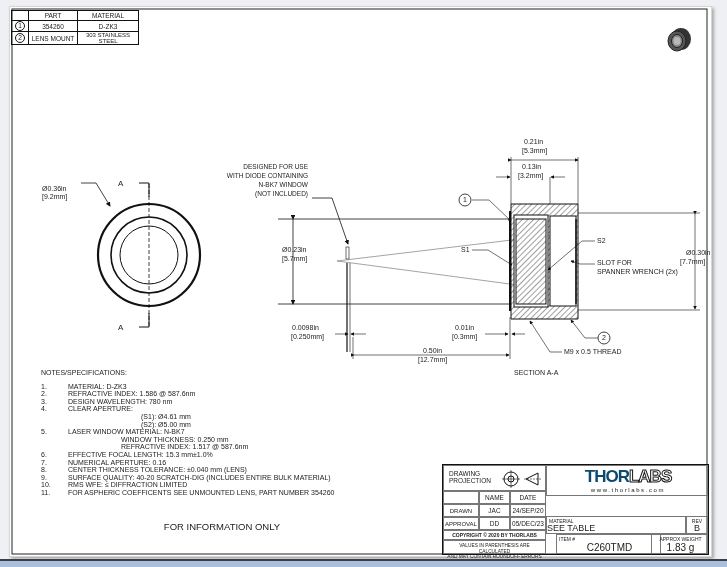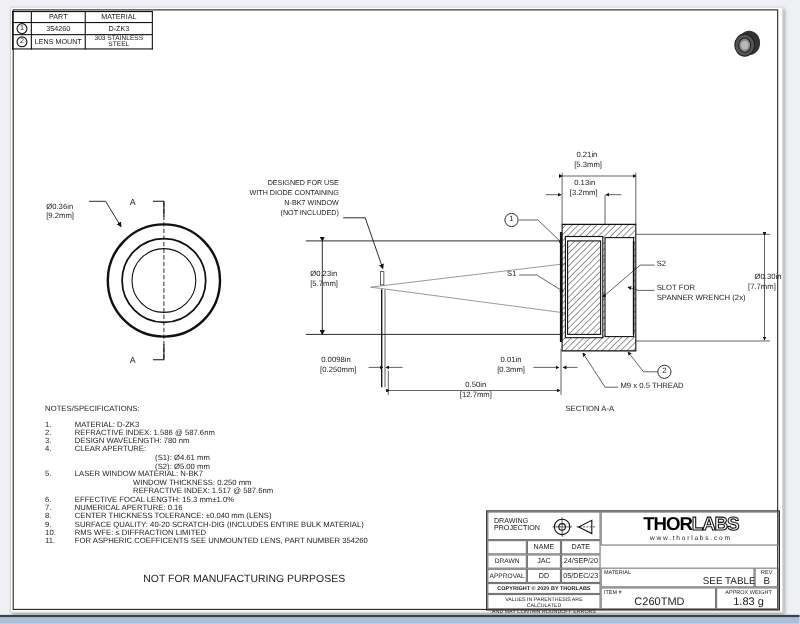--- a/index.html
+++ b/index.html
@@ -218,21 +218,21 @@
           <span class="num">10.</span>
           <span>RMS WFE: ≤ DIFFRACTION LIMITED</span>
         </div>
     <div class="row">
           <span class="num">11.</span>
           <span>FOR ASPHERIC COEFFICENTS SEE UNMOUNTED LENS, PART NUMBER 354260</span>
         </div>
   </div>
 
   <div id="disclaimer" style="left:112px;top:515px;">
-    <div>NOT FOR MANUFACTURING PURPOSES</div>
+    <div>FOR INFORMATION ONLY</div>
   </div>
 
   <div id="titleblock" style="left:432px;top:457px;">
     <div class="cell" style="left:0;top:0;width:103px;height:26px;">
       <div style="position:absolute;left:5px;top:4px;width:40px;line-height:7px;">DRAWING PROJECTION</div>
       <svg style="position:absolute;left:58px;top:3px;" width="42" height="20">
         <circle cx="9" cy="10" r="7" fill="none" stroke="#111"></circle>
         <circle cx="9" cy="10" r="3" fill="none" stroke="#111"></circle>
         <line x1="0" y1="10" x2="18" y2="10" stroke="#111" stroke-width="0.6"></line>
         <line x1="9" y1="1" x2="9" y2="19" stroke="#111" stroke-width="0.6"></line>
@@ -249,33 +249,33 @@
     <div class="cell center" style="left:0;top:52px;width:36px;height:13px;font-size:6px;">APPROVAL</div>
     <div class="cell center" style="left:36px;top:52px;width:31px;height:13px;">DD</div>
     <div class="cell center" style="left:67px;top:52px;width:36px;height:13px;">05/DEC/23</div>
     <div class="cell center" style="left:0;top:65px;width:103px;height:10px;font-size:5px;font-weight:bold;">COPYRIGHT © 2020 BY THORLABS</div>
     <div class="cell" style="left:0;top:75px;width:103px;height:14px;font-size:4.8px;text-align:center;line-height:5.5px;padding-top:2px;">
       <div>VALUES IN PARENTHESIS ARE CALCULATED</div>
       <div>AND MAY CONTAIN ROUNDOFF ERRORS</div>
     </div>
     <div class="cell" style="left:103px;top:0;width:162px;height:31px;">
       <div style="position:absolute;left:0;top:2px;width:162px;text-align:center;font-size:17px;font-weight:bold;letter-spacing:-1px;line-height:18px;">
-        <span style="color:#000000;">THOR</span><span style="color:#fff;-webkit-text-stroke:1px #111;">LABS</span>
+        <span style="color:#0c4a6e;">THOR</span><span style="color:#fff;-webkit-text-stroke:1px #111;">LABS</span>
       </div>
       <div style="position:absolute;left:0;top:21px;width:162px;text-align:center;font-size:6px;letter-spacing:1.6px;">www.thorlabs.com</div>
     </div>
     <div class="cell" style="left:103px;top:51px;width:140px;height:18px;">
       <div style="position:absolute;left:2px;top:1px;font-size:5px;">MATERIAL</div>
-      <div style="position:absolute;left:0;top:6px;width:140px;text-align:right;font-size:9px;">SEE TABLE</div>
+      <div style="position:absolute;left:0;top:6px;width:140px;text-align:left;font-size:9px;">SEE TABLE</div>
     </div>
     <div class="cell" style="left:243px;top:51px;width:22px;height:18px;">
       <div style="position:absolute;left:0;top:1px;width:20px;text-align:center;font-size:5px;">REV</div>
       <div style="position:absolute;left:0;top:6px;width:20px;text-align:center;font-size:9px;">B</div>
     </div>
-    <div class="cell" style="left:103px;top:69px;width:105px;height:20px;">
+    <div class="cell" style="left:113px;top:69px;width:105px;height:20px;">
       <div style="position:absolute;left:2px;top:1px;font-size:5px;">ITEM #</div>
       <div style="position:absolute;left:0;top:7px;width:105px;text-align:center;font-size:10px;">C260TMD</div>
     </div>
     <div class="cell" style="left:208px;top:69px;width:57px;height:20px;">
       <div style="position:absolute;left:0;top:1px;width:57px;text-align:center;font-size:5px;">APPROX WEIGHT</div>
       <div style="position:absolute;left:0;top:7px;width:57px;text-align:center;font-size:10px;">1.83 g</div>
     </div>
   </div>
  </div>
  <div id="statusbar"></div>

